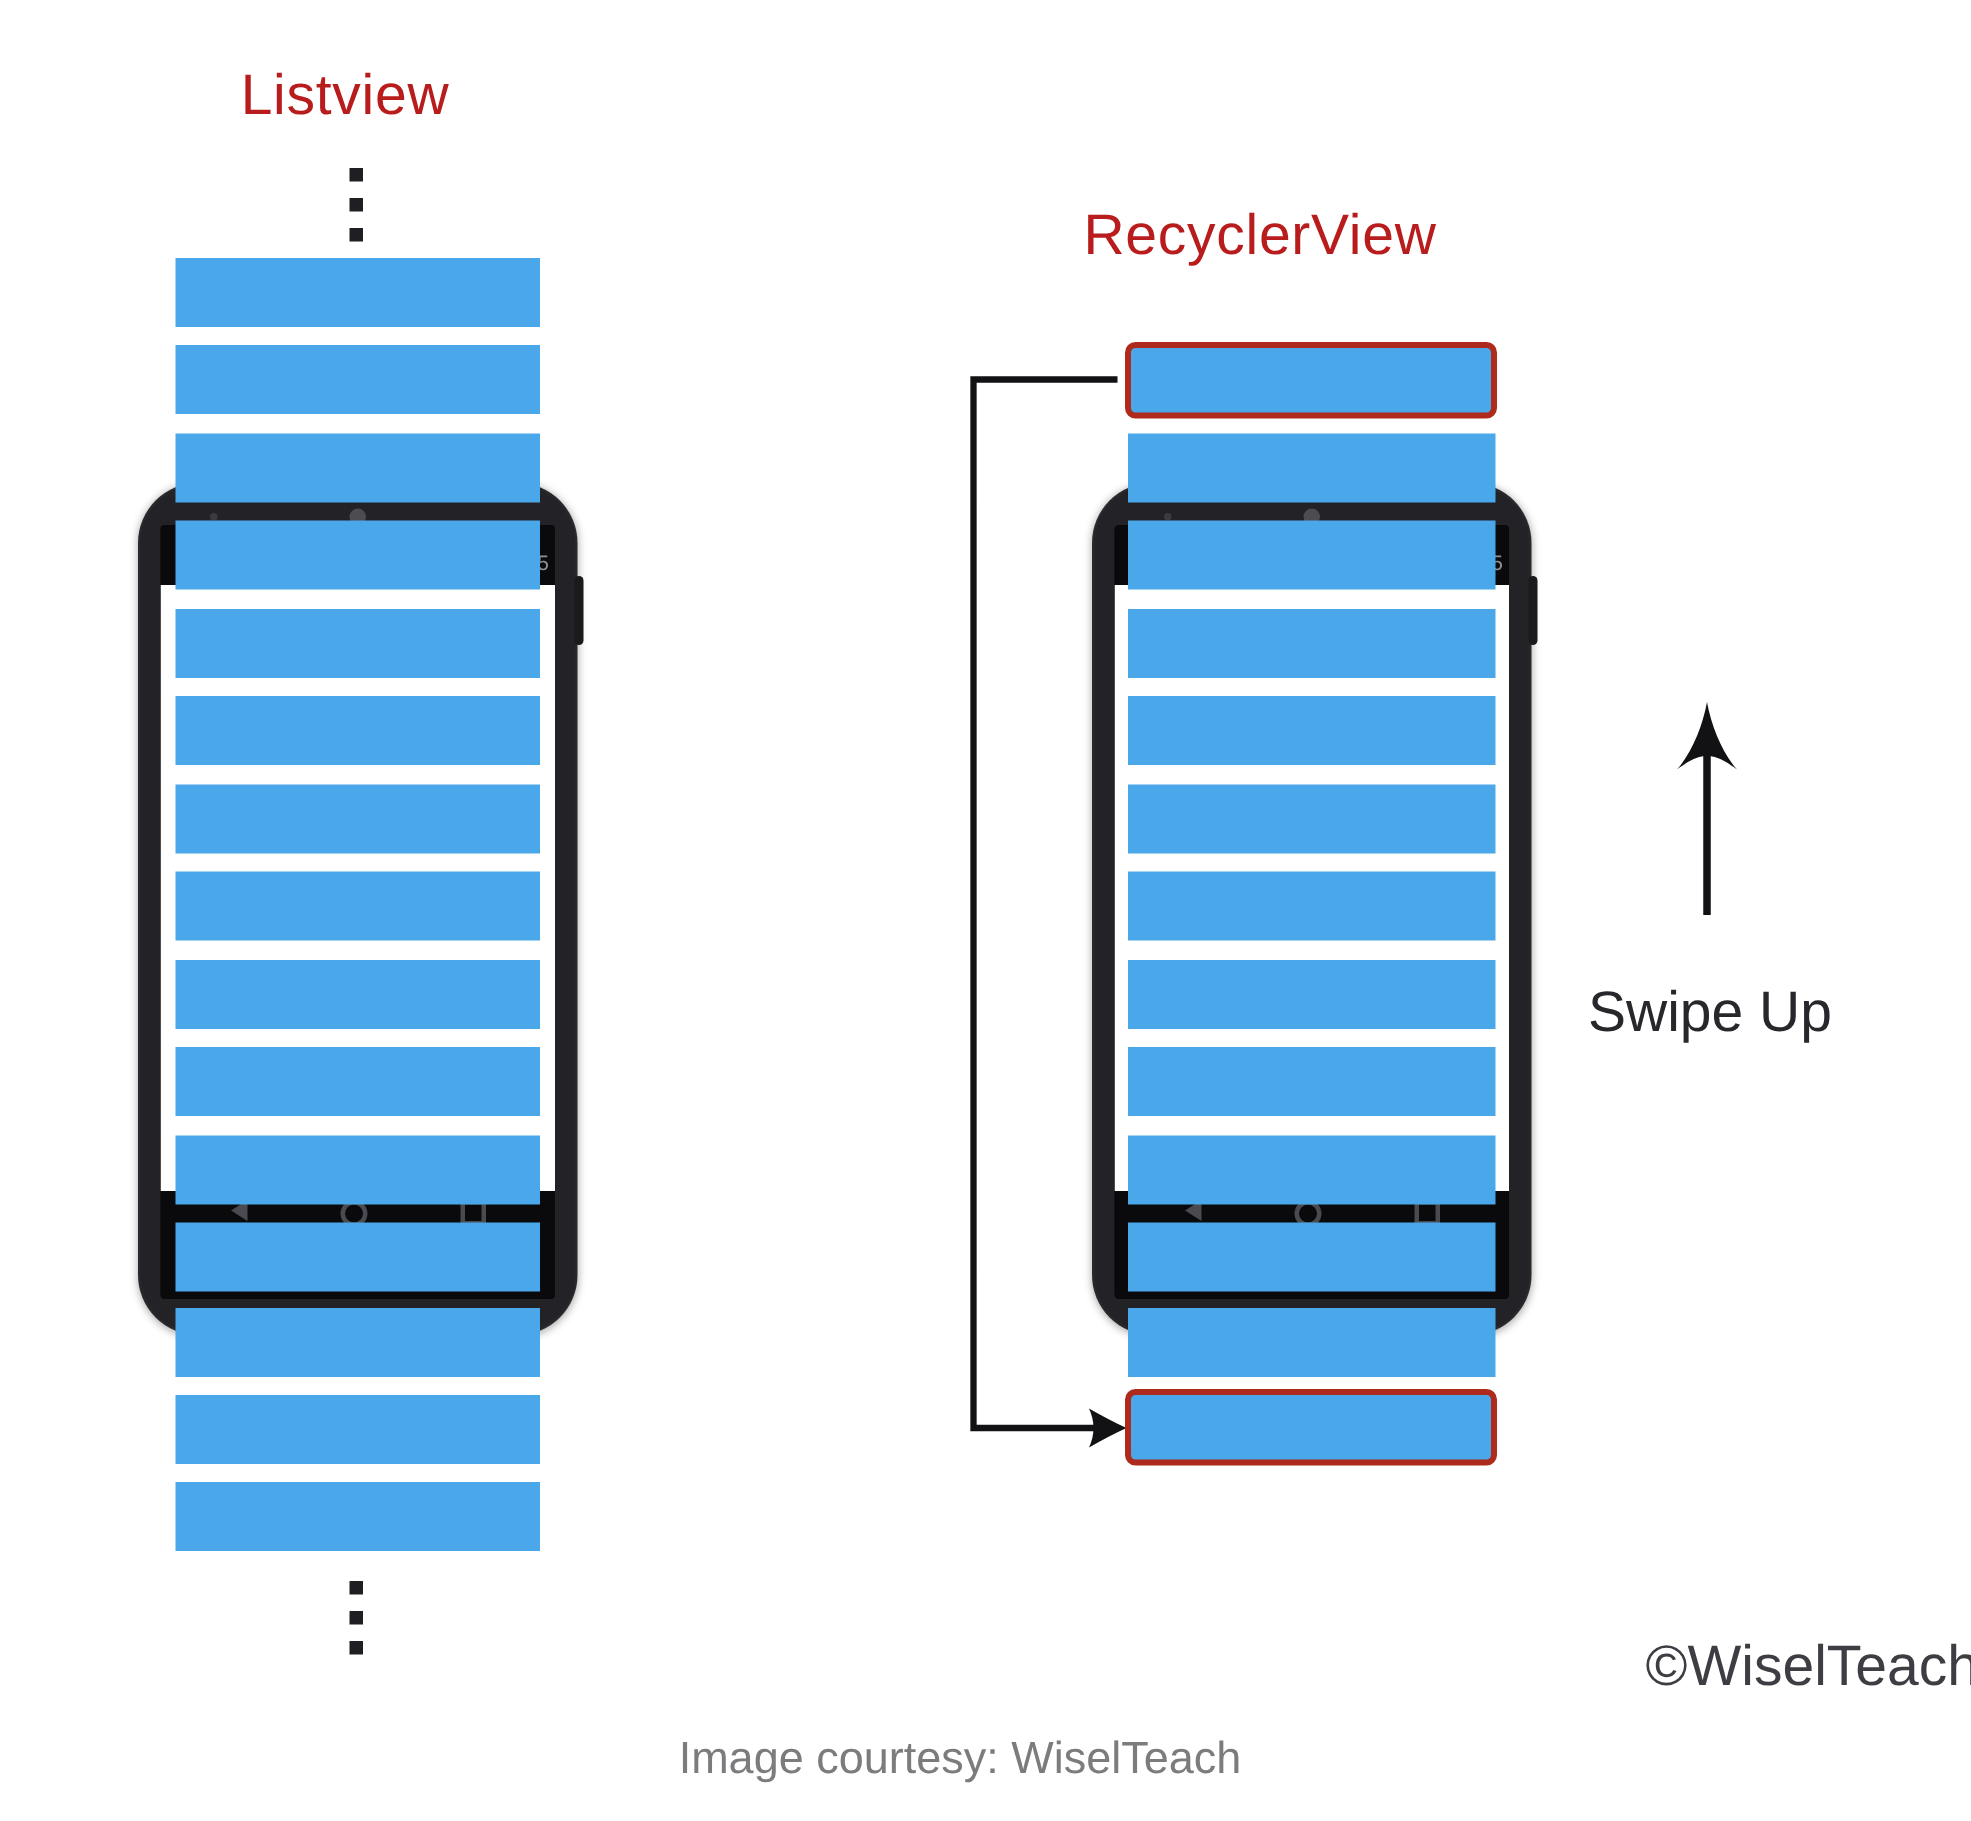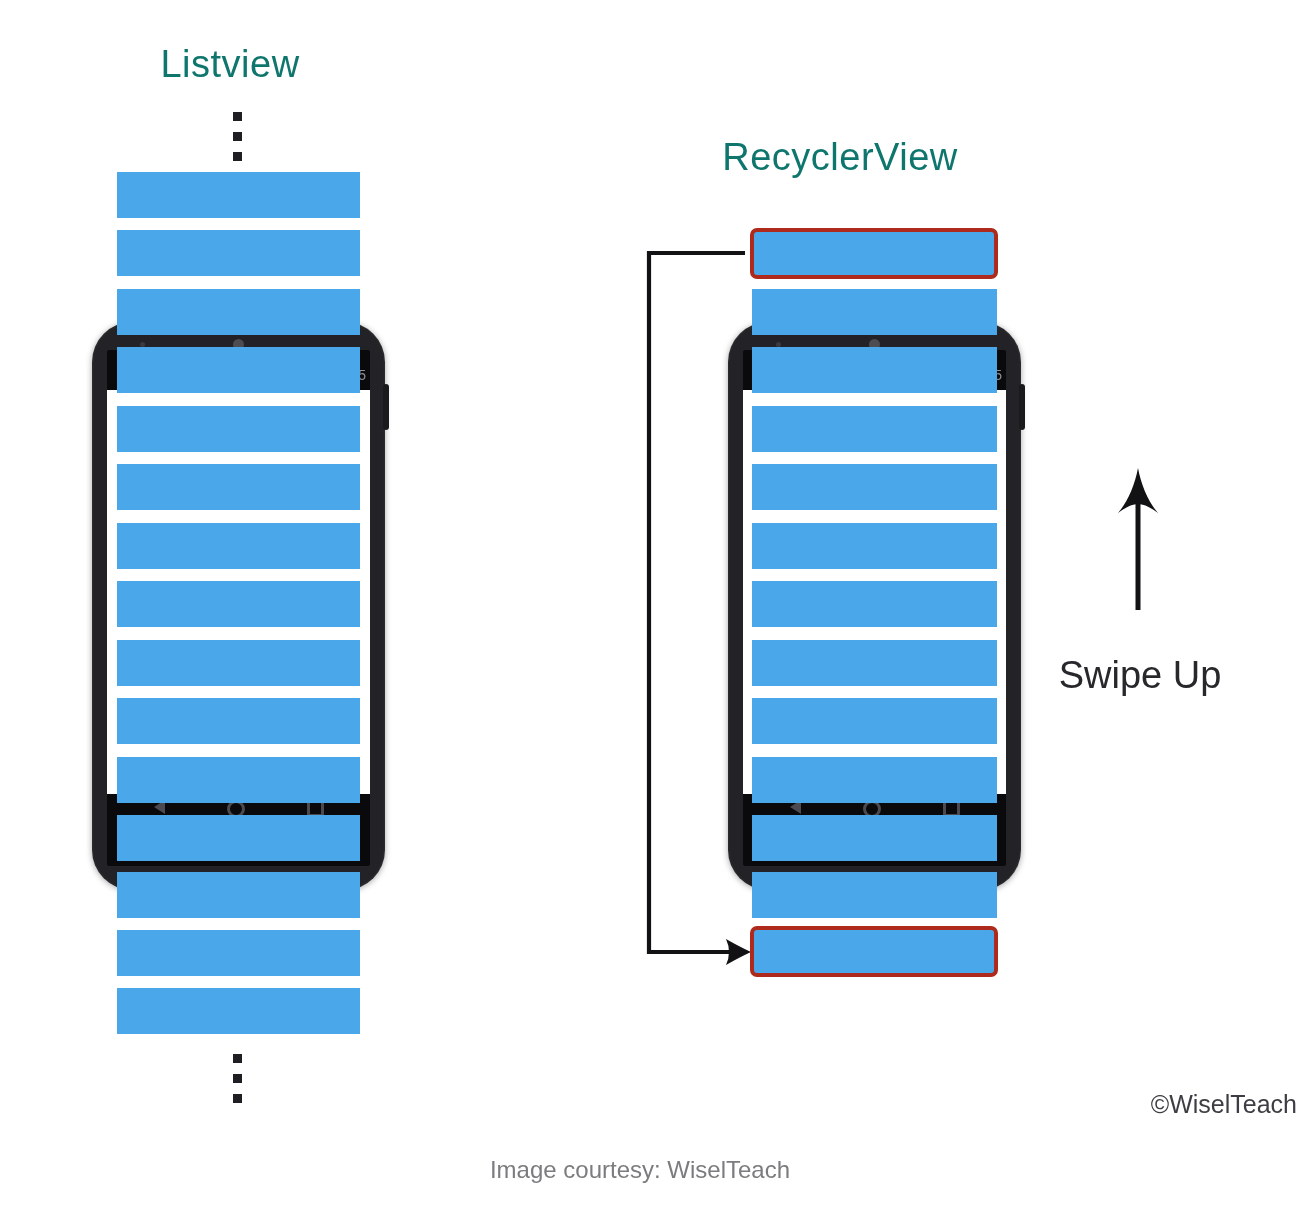--- a/index.html
+++ b/index.html
@@ -1,21 +1,21 @@
 <!DOCTYPE html>
 <html style="--bar: #4aa7e9; --red: #ad2a1d;"><head>
 <meta charset="utf-8">
 <style>
   html,body{margin:0;padding:0;background:#ffffff;}
   .canvas{
     position:relative;width:1314px;height:1214px;background:#ffffff;overflow:hidden;
     font-family:"Liberation Sans", sans-serif;
   }
   .title{
-    position:absolute;text-align:center;font-size:38px;color:#0f766e;
+    position:absolute;text-align:center;font-size:38px;color:#b91c1c;
     letter-spacing:0.5px;line-height:1;
   }
   
   .dots{position:absolute;display:flex;flex-direction:column;gap:11px;}
   .dots .dot{width:9px;height:9px;background:#1f1f23;}
   
   .phone{
     position:absolute;width:293px;height:568px;background:#232327;border-radius:40px;
     box-shadow:0 1px 6px rgba(0,0,0,0.35), inset 0 0 3px rgba(255,255,255,0.10);
     z-index:1;
@@ -54,24 +54,24 @@
   
   .bar{position:absolute;background:var(--bar,#4aa7e9);z-index:5;}
   .bar.recycled{
     border:4px solid var(--red,#ad2a1d);border-radius:7px;box-sizing:border-box;z-index:6;
   }
   .arrow-svg{position:absolute;z-index:4;}
   .swipe-label{
     position:absolute;text-align:center;font-size:38px;color:#28282c;line-height:1;
   }
   .watermark{
-    position:absolute;text-align:right;font-size:25px;color:#3e3d43;line-height:1;
+    position:absolute;text-align:right;font-size:38px;color:#3e3d43;line-height:1;
   }
   .caption{
-    position:absolute;text-align:center;font-size:24px;color:#7c7c7f;line-height:1;
+    position:absolute;text-align:center;font-size:30px;color:#7c7c7f;line-height:1;
   }
 </style>
 </head>
 <body>
 
 <div class="canvas">
 
   <div class="title" style="left:110px;top:45px;width:240px;">Listview</div>
 
   <div class="dots" style="left:233px;top:112px;">

